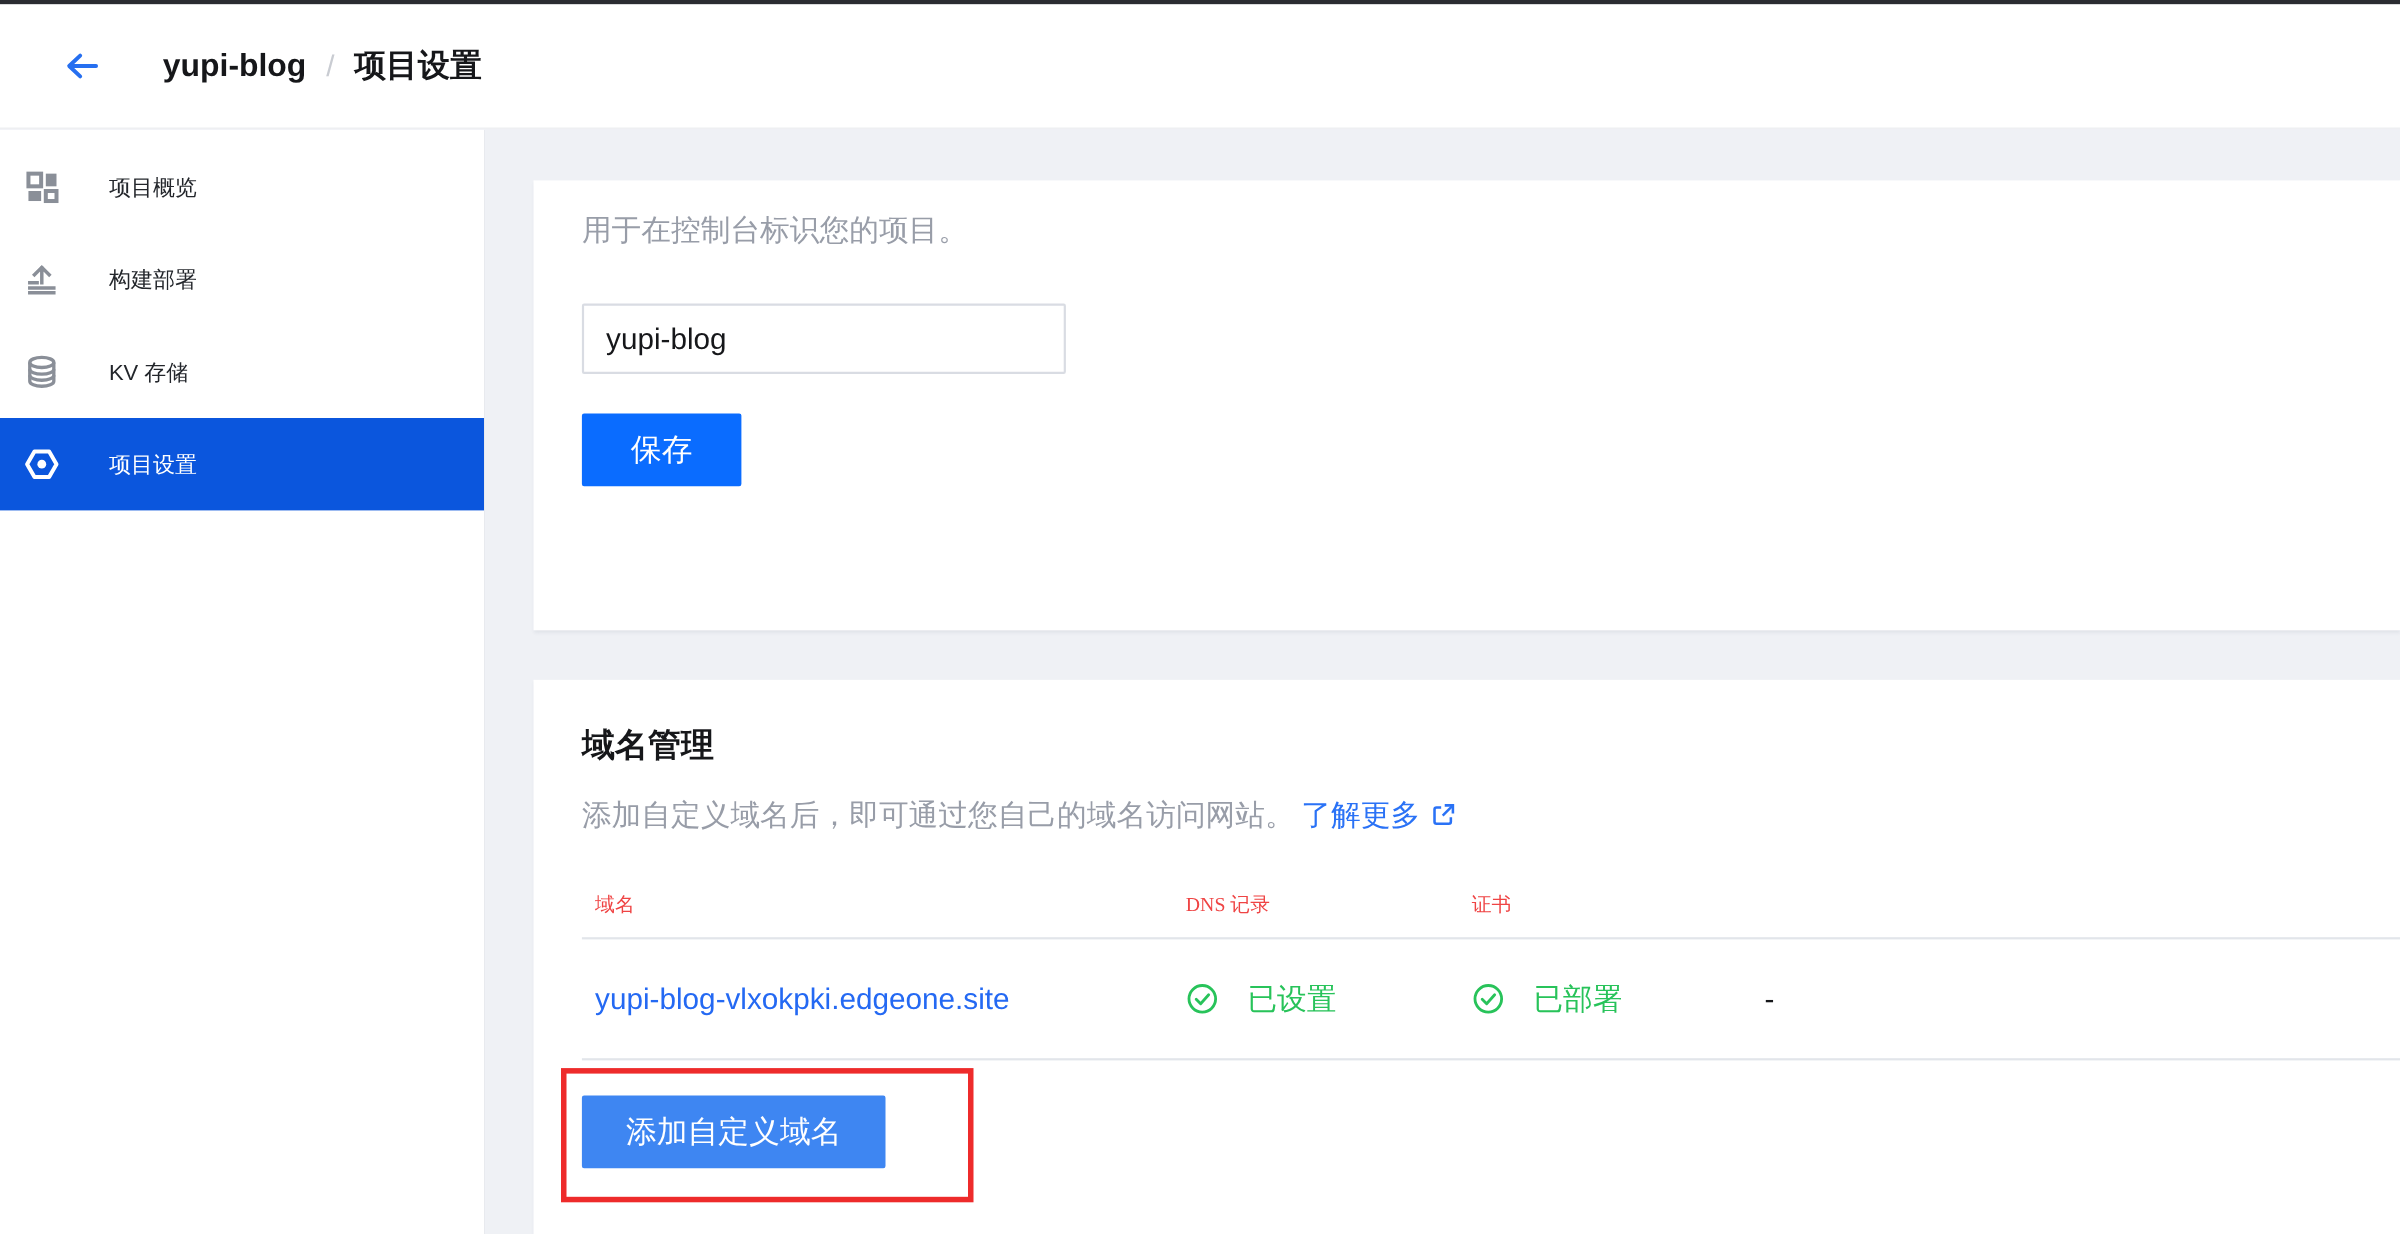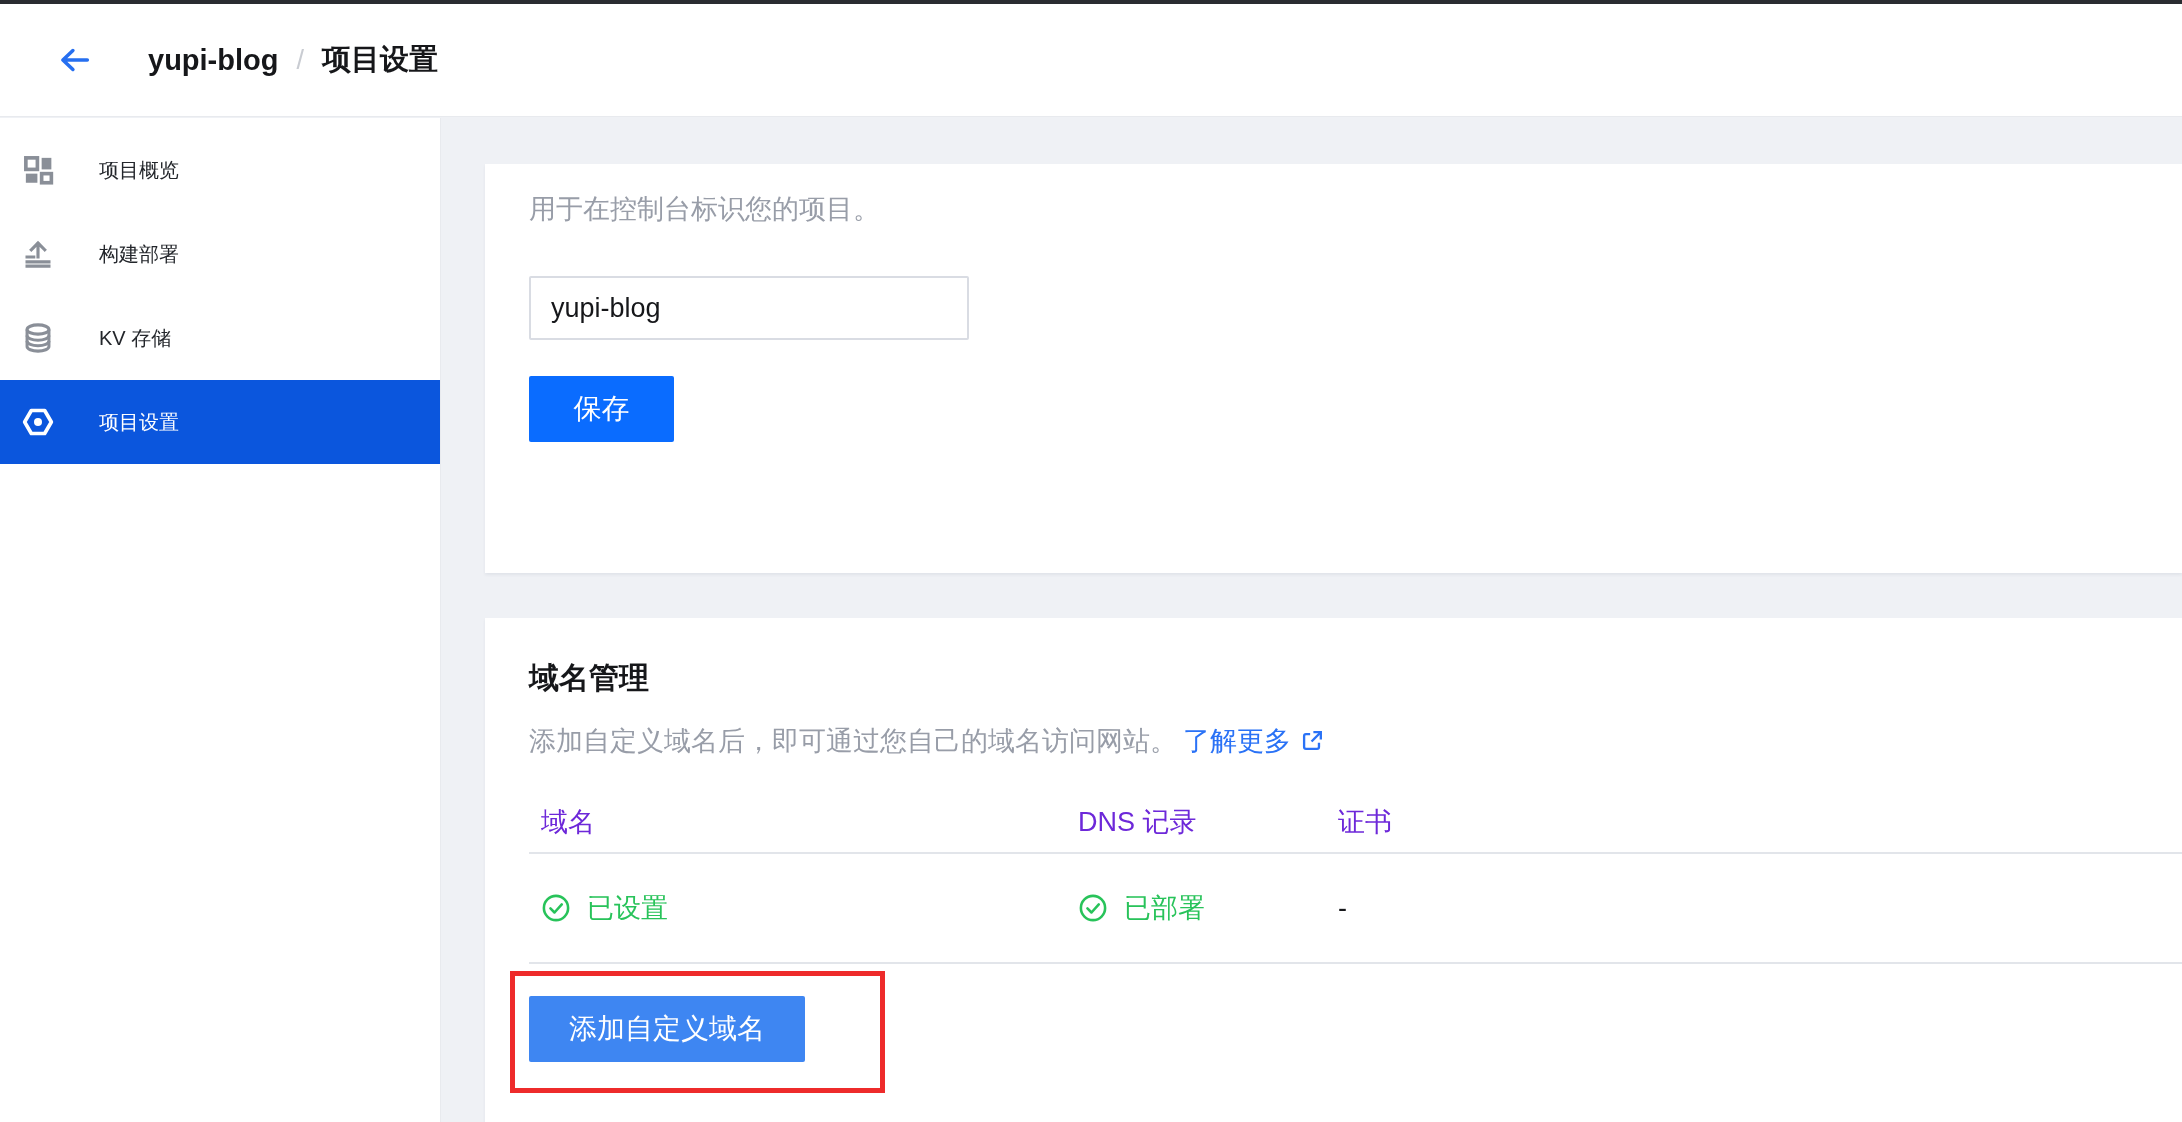--- a/index.html
+++ b/index.html
@@ -39,26 +39,26 @@
   .name-input { margin:50px 0 0 44px; width:440px; height:64px; border:2px solid #d9dce3; border-radius:2px;
                 font-size:27px; color:#16171a; padding:0 20px; outline:none; display:block;
                 font-family:"Liberation Sans", sans-serif; background:#fff; }
   .save-btn { margin:36px 0 0 44px; width:145px; height:66px; background:#0a6cff; color:#fff; border:none;
               border-radius:2px; font-size:28px; cursor:pointer; display:block; font-family:"Liberation Sans", sans-serif; }
 
   .learn-more { color:#2a72f6; text-decoration:none; margin-left:6px; display:inline-flex; align-items:center; gap:8px; cursor:pointer; }
 
   .tbl { margin-top:34px; }
   .tbl-head { display:grid; grid-template-columns:537px 260px 266px auto; align-items:center;
-              height:60px; margin-left:44px; padding-left:12px; color:#6d28d9; font-size:27px; }
+              height:60px; margin-left:44px; padding-left:12px; color:#ef4444; font-size:18px;font-family:Liberation Serif, serif; }
   .tbl-divider { height:2px; background:#e2e5ea; margin-left:44px; }
   .tbl-row { display:grid; grid-template-columns:537px 260px 266px auto; align-items:center;
              height:108px; margin-left:44px; padding-left:12px; }
   .domain-link { color:#2469f3; font-size:27px; text-decoration:none; cursor:pointer; }
-  .status { display:flex; align-items:center; gap:16px; color:#28c35a; font-size:27px; }
+  .status { display:flex; align-items:center; gap:26px; color:#28c35a; font-size:27px; }
   .cname-val { color:#16171a; font-size:27px; }
 
   .red-box { margin:7px 0 0 25px; width:375px; height:122px; border:5px solid #ee2b2b; }
   .add-btn { margin:20px 0 0 14px; width:276px; height:66px; background:#3e86f2; color:#ffffff; border:none;
              border-radius:2px; font-size:28px; cursor:pointer; font-family:"Liberation Sans", sans-serif; }
 </style>
 </head>
 <body>
 
 <div class="screen">
@@ -153,20 +153,21 @@
 
       <div class="tbl">
         <div class="tbl-head">
           <span>域名</span>
           <span>DNS 记录</span>
           <span>证书</span>
         </div>
         <div class="tbl-divider"></div>
 
         <div class="tbl-row">
+          <a class="domain-link">yupi-blog-vlxokpki.edgeone.site</a>
           <span class="status">
             <span style="display:flex;">
               <svg width="30" height="30" viewBox="0 0 28 28" fill="none">
                 <circle cx="14" cy="14" r="11.3" stroke="#28c35a" stroke-width="2.4"></circle>
                 <path d="M8.8 14.4 L12.6 18.2 L19.4 10.6" stroke="#28c35a" stroke-width="2.4" stroke-linecap="round" stroke-linejoin="round"></path>
               </svg>
             </span>
             <span>已设置</span>
           </span>
           <span class="status">

